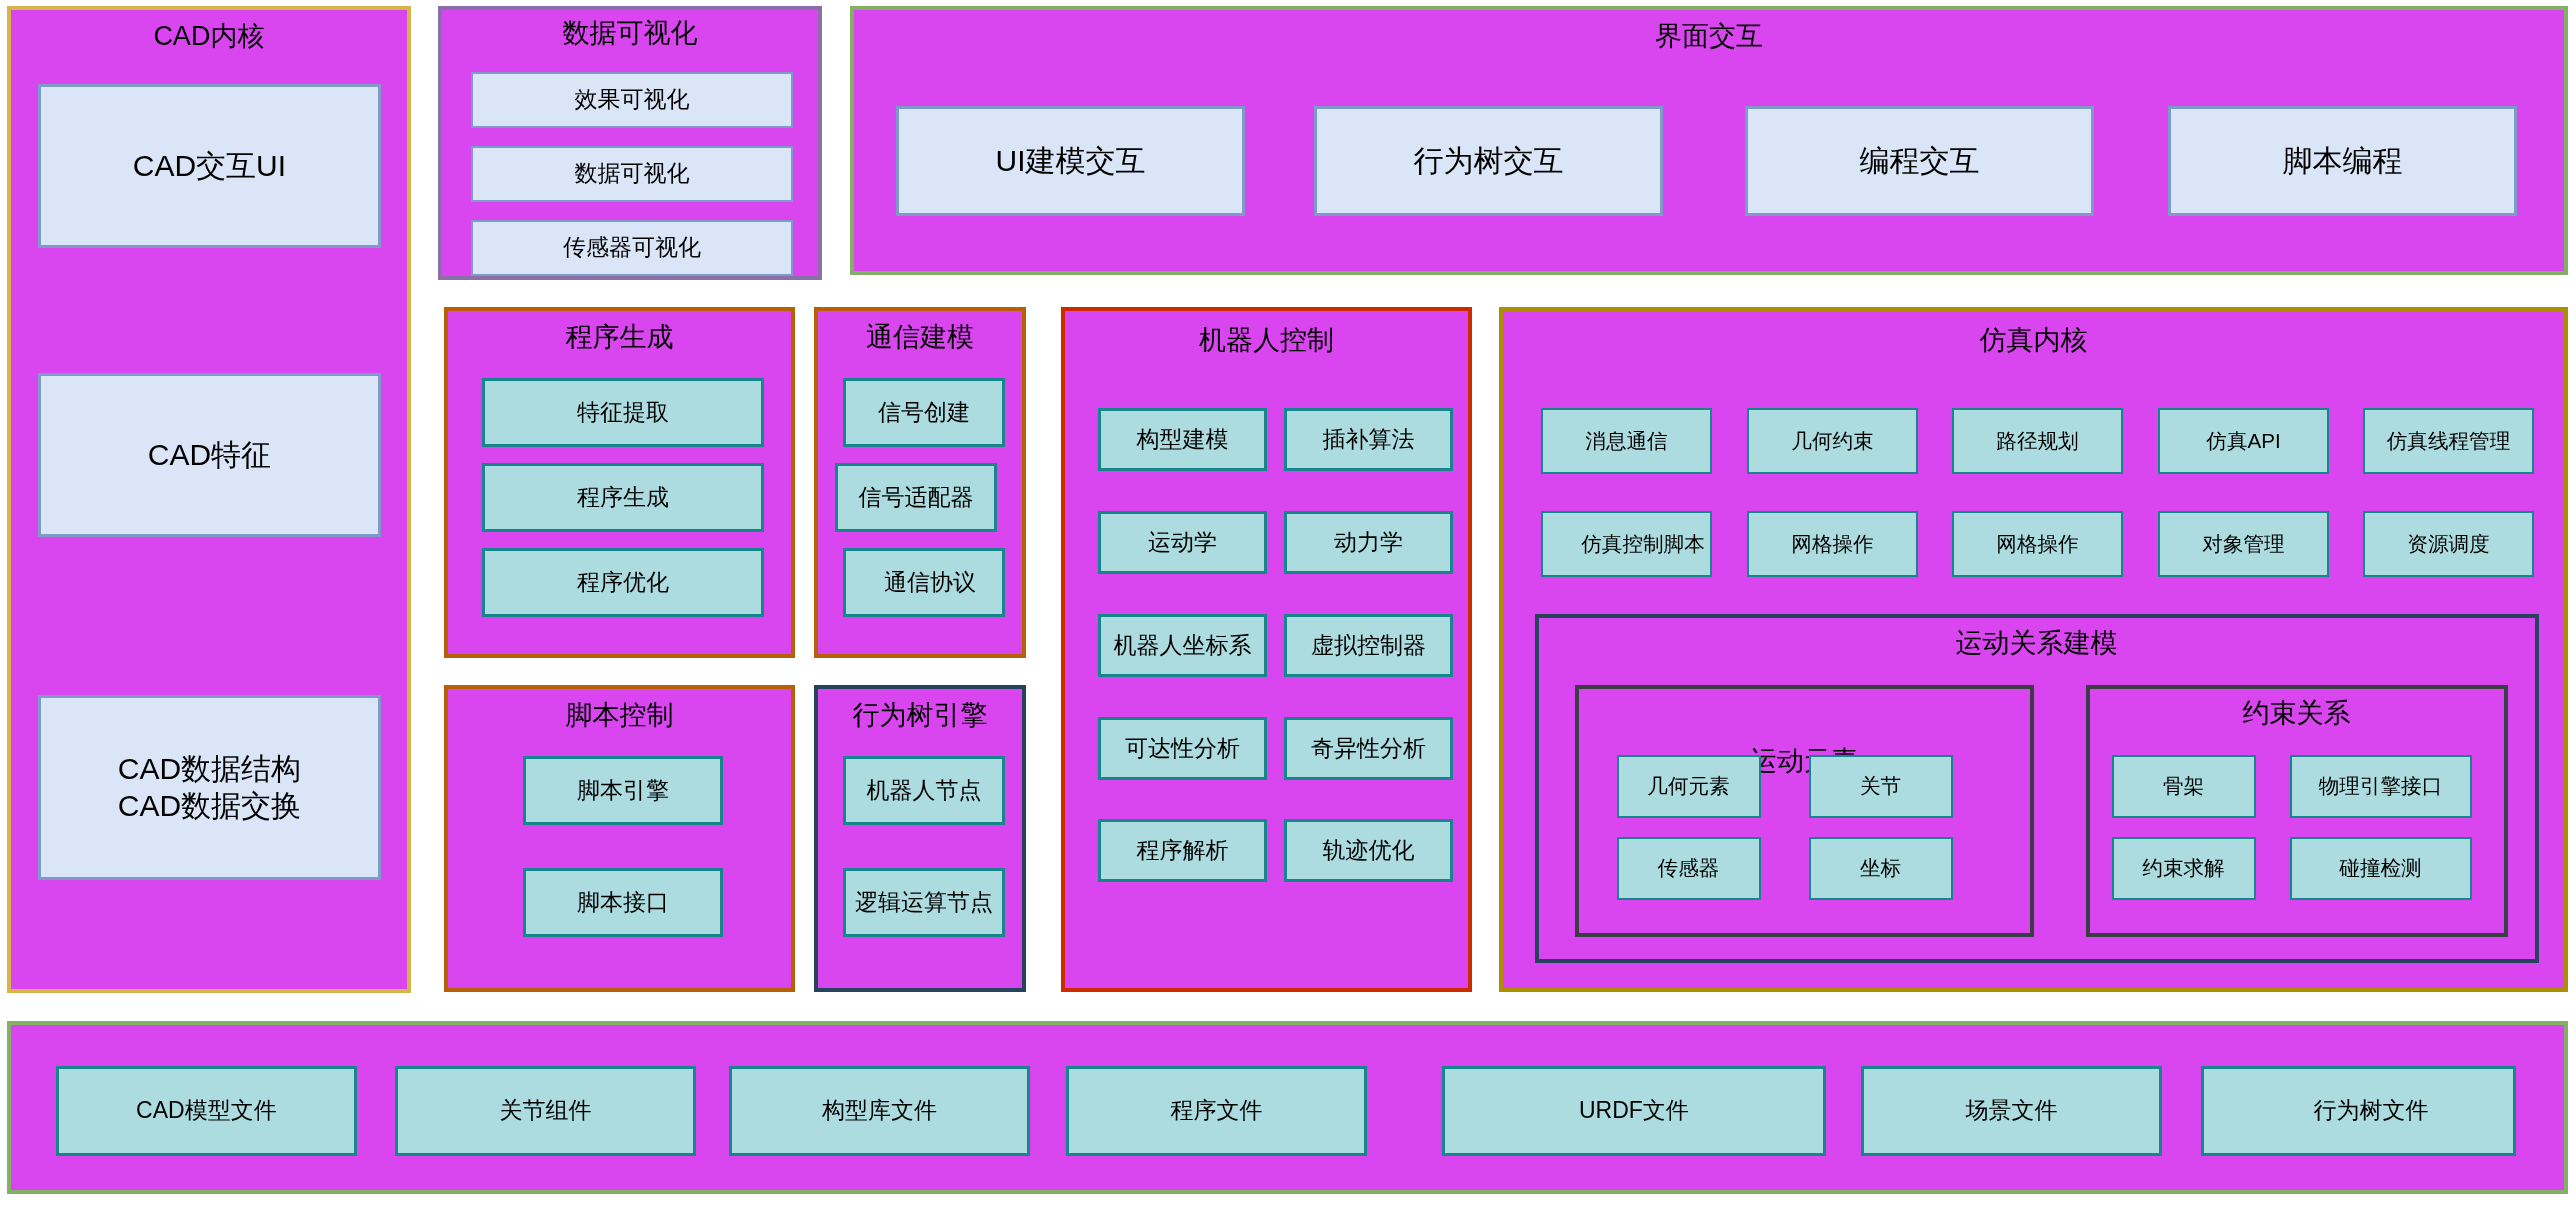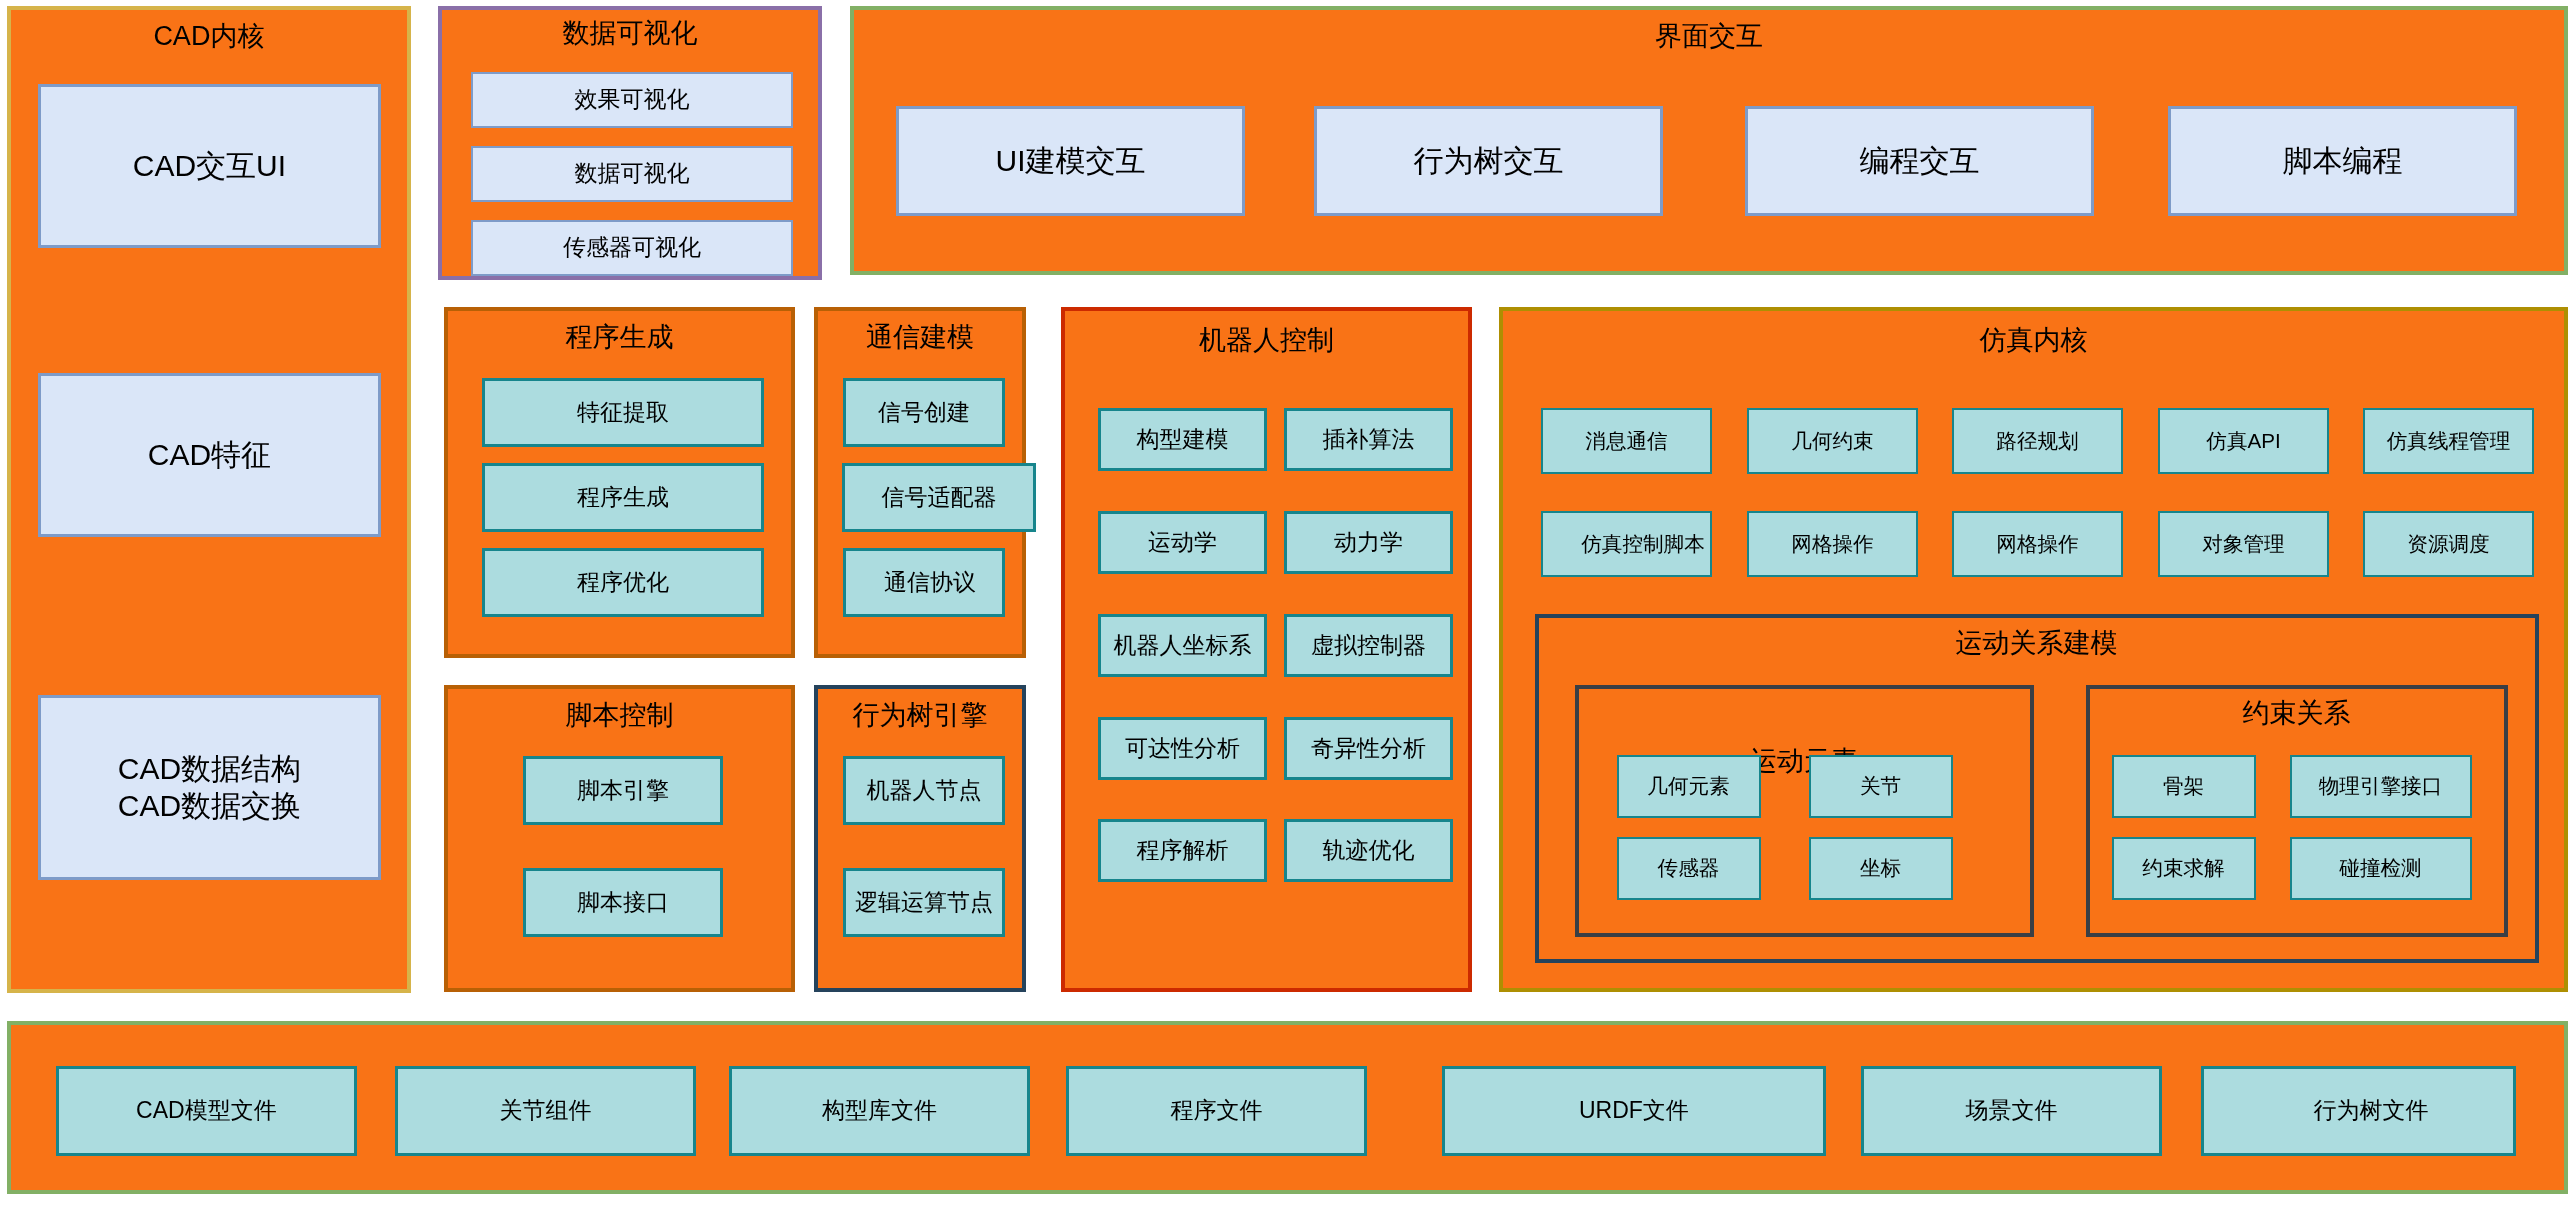--- a/index.html
+++ b/index.html
@@ -1,19 +1,19 @@
 <!DOCTYPE html>
 <html style="font-size:11px"><head>
 <meta charset="utf-8">
 <style>
   html,body{margin:0;padding:0;background:#ffffff;}
   body{width:2576px;height:1206px;font-family:"Liberation Sans","DejaVu Sans",sans-serif;color:#000;}
   #root{position:relative;width:2576px;height:1206px;box-sizing:border-box;}
 
-  .grp{position:absolute;box-sizing:border-box;background:#f97316;}
+  .grp{position:absolute;box-sizing:border-box;background:#d946ef;}
   .grp-title{position:absolute;left:0;right:0;text-align:center;font-size:27px;line-height:1.1;color:#000;}
 
   
   .bnode{position:absolute;box-sizing:border-box;background:#DAE6F8;border:3.4px solid #7E9BC8;
          display:flex;align-items:center;justify-content:center;text-align:center;
          font-size:30px;line-height:1.25;color:#000;}
   .bnode.small{font-size:23px;border-width:2.7px;}
 
   
   .tnode{position:absolute;box-sizing:border-box;background:#ACDCDF;border:3.4px solid #17858C;
@@ -63,21 +63,21 @@
   <div class="grp b-orange" style="left:444px;top:307px;width:351px;height:351px;">
     <div class="grp-title" style="top:12.3px;">程序生成</div>
     <div class="tnode" style="left:34px;top:67px;width:282px;height:69px;">特征提取</div>
     <div class="tnode" style="left:34px;top:152px;width:282px;height:69px;">程序生成</div>
     <div class="tnode" style="left:34px;top:237px;width:282px;height:69px;">程序优化</div>
   </div>
 
   <div class="grp b-orange" style="left:814px;top:307px;width:212px;height:351px;">
     <div class="grp-title" style="top:12.3px;">通信建模</div>
     <div class="tnode" style="left:25px;top:67px;width:162px;height:69px;">信号创建</div>
-    <div class="tnode" style="left:24px;top:152px;width:194px;height:69px;">信号适配器</div>
+    <div class="tnode" style="left:17px;top:152px;width:162px;height:69px;">信号适配器</div>
     <div class="tnode" style="left:25px;top:237px;width:162px;height:69px;padding-left:12px;">通信协议</div>
   </div>
 
   <div class="grp b-orange" style="left:444px;top:685px;width:351px;height:307px;">
     <div class="grp-title" style="top:12.3px;">脚本控制</div>
     <div class="tnode" style="left:75px;top:67px;width:200px;height:69px;">脚本引擎</div>
     <div class="tnode" style="left:75px;top:179px;width:200px;height:69px;">脚本接口</div>
   </div>
 
   <div class="grp b-navy" style="left:814px;top:685px;width:212px;height:307px;">

